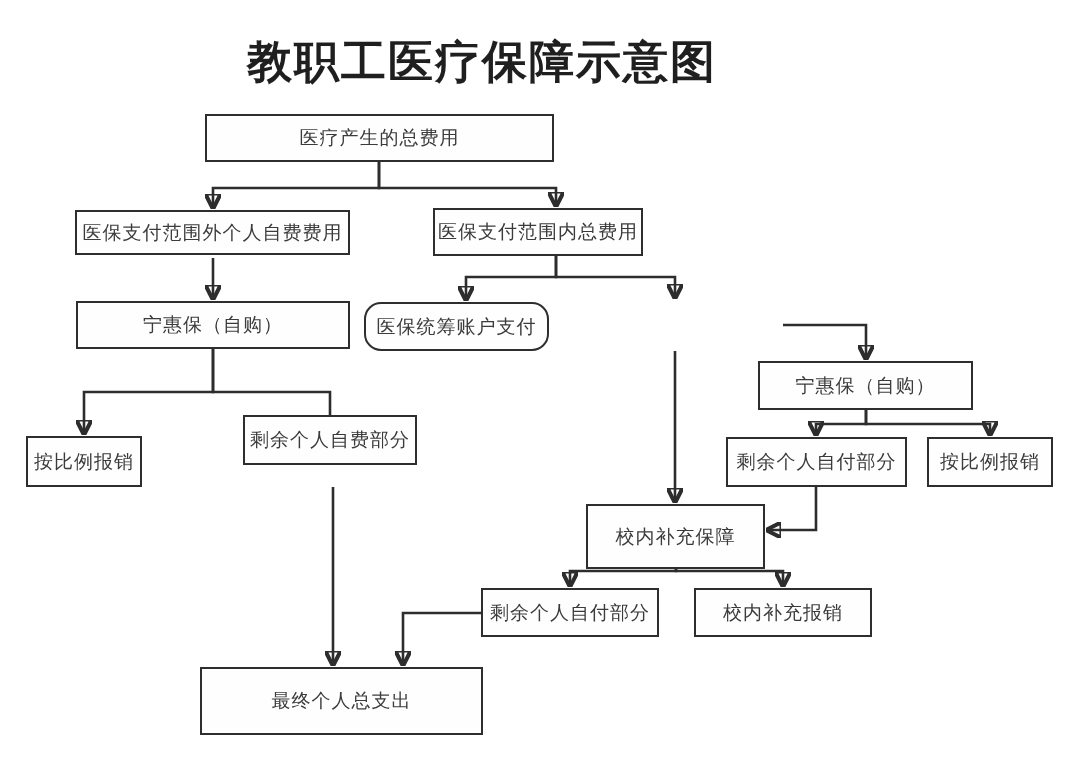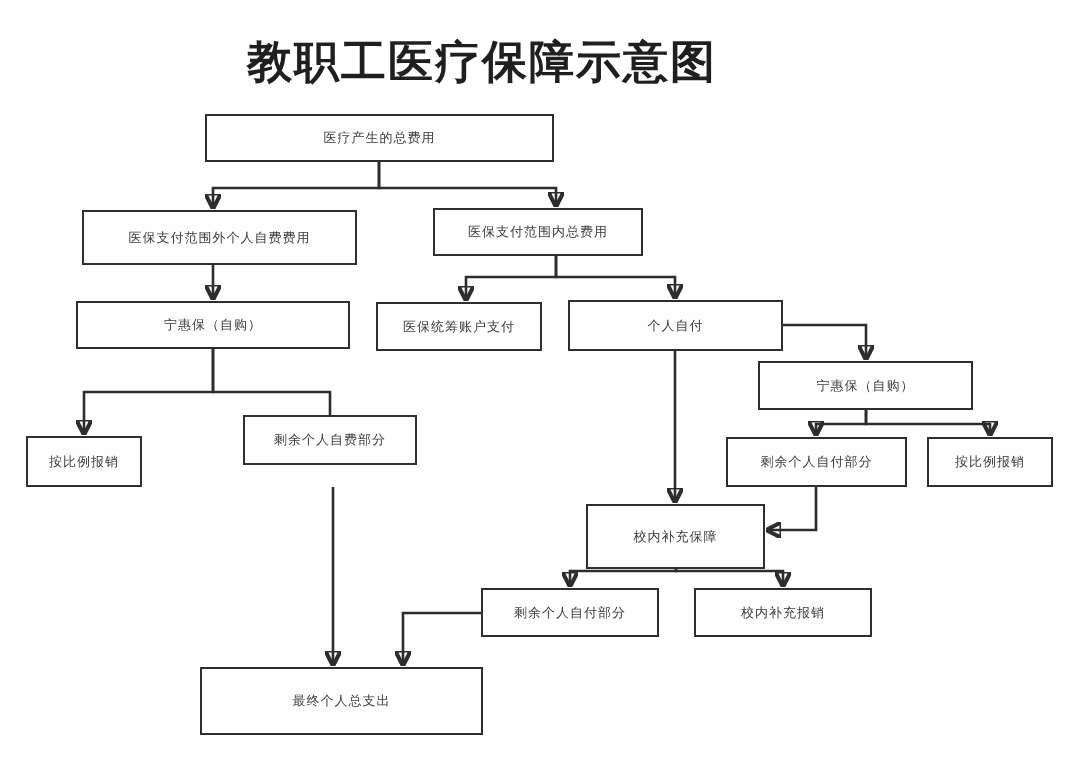--- a/index.html
+++ b/index.html
@@ -31,34 +31,34 @@
     fill: none;
     stroke: #2d2d2d;
     stroke-width: 2.6;
   }
   .node {
     position: absolute;
     box-sizing: border-box;
     border: 2px solid #2e2e2e;
     background: #fefefe;
     color: #3b3b3b;
-    font-size: 13px;
+    font-size: 19px;
     letter-spacing: 1px;
     display: flex;
     align-items: center;
     justify-content: center;
     text-align: center;
     white-space: nowrap;
   }
   
   #n-total            { left: 205px; top: 114px; width: 349px; height: 48px; }
-  #n-outscope         { left: 75px;  top: 210px; width: 275px; height: 55px; margin-left: 7px; }
+  #n-outscope         { left: 75px;  top: 210px; width: 275px; height: 45px; }
   #n-inscope          { left: 433px; top: 208px; width: 210px; height: 48px; }
   #n-nhb-left         { left: 76px;  top: 301px; width: 274px; height: 48px; }
-  #n-pooled           { left: 376px; top: 302px; width: 166px; height: 49px; }
+  #n-pooled           { left: 364px; top: 302px; width: 185px; height: 49px; border-radius: 17px; }
   #n-personal         { left: 568px; top: 300px; width: 215px; height: 51px; }
   #n-nhb-right        { left: 758px; top: 361px; width: 215px; height: 49px; }
   #n-prop-left        { left: 26px;  top: 436px; width: 116px; height: 51px; }
   #n-remain-fee       { left: 243px; top: 415px; width: 174px; height: 50px; }
   #n-remain-pay-upper { left: 726px; top: 437px; width: 181px; height: 50px; }
   #n-prop-right       { left: 927px; top: 437px; width: 126px; height: 50px; }
   #n-campus-ins       { left: 586px; top: 504px; width: 179px; height: 65px; }
   #n-remain-pay-lower { left: 481px; top: 588px; width: 178px; height: 49px; }
   #n-campus-reimb     { left: 694px; top: 588px; width: 178px; height: 49px; }
   #n-final            { left: 200px; top: 667px; width: 283px; height: 68px; }
@@ -97,21 +97,20 @@
   <div class="node" id="n-total">医疗产生的总费用</div>
 
   <div class="node" id="n-outscope">医保支付范围外个人自费费用</div>
 
   <div class="node" id="n-inscope">医保支付范围内总费用</div>
 
   <div class="node" id="n-nhb-left">宁惠保（自购）</div>
 
   <div class="node" id="n-pooled">医保统筹账户支付</div>
 
-  <div class="node" id="n-personal">个人自付</div>
 
   <div class="node" id="n-nhb-right">宁惠保（自购）</div>
 
   <div class="node" id="n-prop-left">按比例报销</div>
 
   <div class="node" id="n-remain-fee">剩余个人自费部分</div>
 
   <div class="node" id="n-remain-pay-upper">剩余个人自付部分</div>
 
   <div class="node" id="n-prop-right">按比例报销</div>

